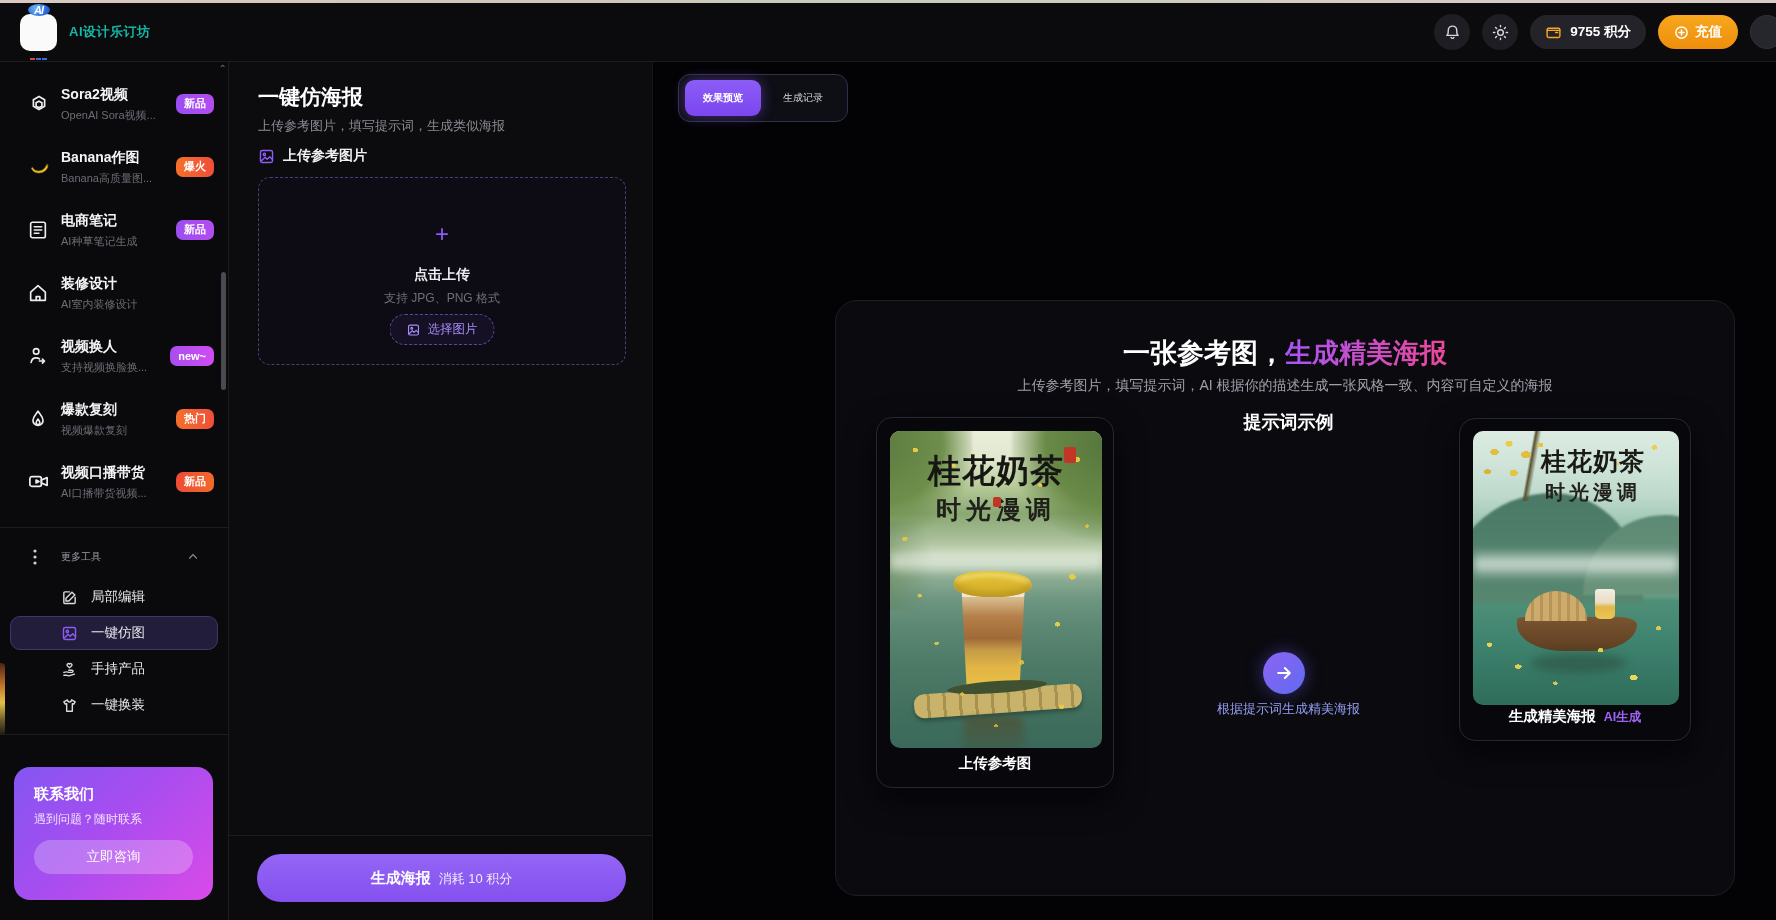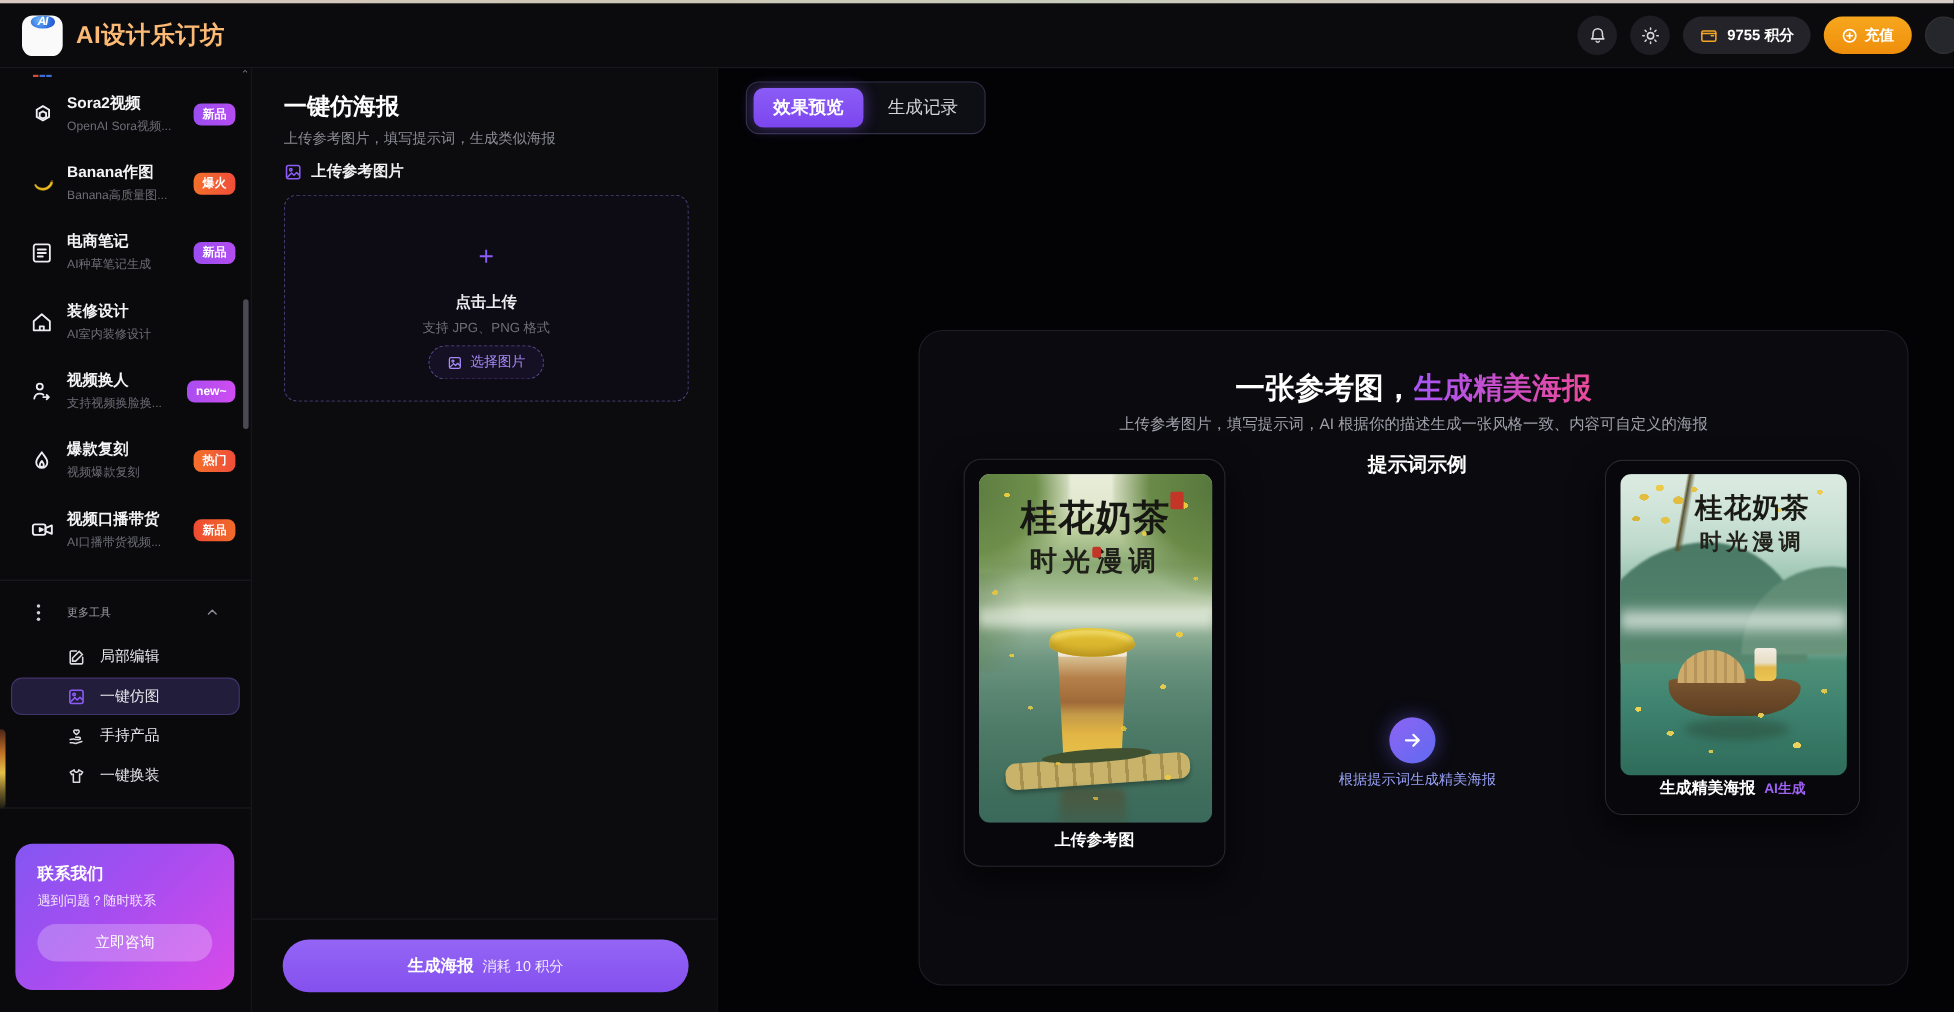--- a/index.html
+++ b/index.html
@@ -8,29 +8,29 @@
   svg { display:block; }
 
   
   .top-strip { position:absolute; top:0; left:0; width:1776px; height:3px;
     background:linear-gradient(90deg,#d9c9c2,#cfc8b6 30%,#c9cdbb 55%,#d6cbc4 80%,#d8ccc6); z-index:50; }
 
   
   header { position:absolute; top:3px; left:0; width:1776px; height:59px; background:#0b0b0e;
     border-bottom:1px solid #1b1b20; display:flex; align-items:center; padding:0 20px; z-index:40; }
   .logo { width:37px; height:37px; background:#fafafa; border-radius:10px; display:flex;
-    flex-direction:column; align-items:center; margin-right:12px;gap:40px; }
+    flex-direction:column; align-items:center; justify-content:center; margin-right:12px;gap:40px; }
   .logo-globe { width:22px; height:18px; border-radius:50%;
     background:radial-gradient(circle at 35% 35%, #6db5f7, #2f6fe0 60%, #1d4fc0);
     color:#fff; font-size:11px; font-weight:bold; display:flex; align-items:center; justify-content:center;
     font-style:italic; letter-spacing:-1px; }
   .logo-micro { margin-top:2px; display:flex; gap:1px; }
   .logo-micro i { display:block; width:5px; height:2px; background:#3b6fd4; }
   .logo-micro i:first-child { background:#d44a3b; }
-  .app-title { font-size:22px; font-weight:bold; color:#fdba74; letter-spacing:.5px; }
+  .app-title { font-size:13px; font-weight:bold; color:#14b8a6; letter-spacing:.5px; }
   .header-right { margin-left:auto; display:flex; align-items:center; gap:12px; }
   .icon-btn { width:36px; height:36px; border-radius:50%; background:#1d1d23; border:none; cursor:pointer;
     display:flex; align-items:center; justify-content:center; color:#d6d6db; }
   .points-pill { height:34px; background:#232329; border-radius:17px; display:flex; align-items:center;
     gap:8px; padding:0 15px; }
   .points-pill span { font-size:13.5px; font-weight:bold; color:#fff; }
   .recharge-btn { height:34px; border:none; border-radius:17px; padding:0 16px; cursor:pointer;
     background:linear-gradient(180deg,#f7a71d,#ef8e0c); display:flex; align-items:center; gap:6px; }
   .recharge-btn span { font-size:13.5px; font-weight:bold; color:#fff; }
   .avatar-sliver { width:34px; height:34px; border-radius:50%; background:#26262d; border:1px solid #333;
@@ -97,21 +97,21 @@
   .panel-footer { position:absolute; left:0; bottom:0; width:100%; height:85px; border-top:1px solid #1b1b20;
     background:#0b0b0e; }
   .gen-btn { position:absolute; left:28px; top:18px; width:369px; height:48px; border:none; border-radius:24px;
     background:linear-gradient(180deg,#9465f6,#8450ee); cursor:pointer; color:#fff; }
   .gen-btn b { font-size:15px; font-weight:bold; }
   .gen-btn span { font-size:13px; opacity:.88; margin-left:8px; }
 
   
   .tabs { position:absolute; left:25px; top:12px; height:48px; border:1px solid #323048; background:#0e0e15;
     border-radius:12px; display:flex; align-items:center; padding:0 6px; gap:4px; }
-  .tab { height:36px; padding:0 18px; border-radius:9px; display:flex; align-items:center; font-size:16px;
+  .tab { height:36px; padding:0 18px; border-radius:9px; display:flex; align-items:center; font-size:10px;
     color:#d4d4da; cursor:pointer; }
   .tab.active { background:linear-gradient(180deg,#8b5cf6,#7c46ef); color:#fff; font-weight:bold;
     box-shadow:0 0 14px rgba(139,92,246,.45); }
 
   .hero-card { position:absolute; left:182px; top:238px; width:900px; height:596px; background:#0a0a0f;
     border:1px solid #1e1e29; border-radius:22px; }
   .hero-title { position:absolute; left:0; right:0; top:34px; text-align:center; font-size:27px; font-weight:bold; color:#fff; }
   .hero-title .accent { background:linear-gradient(90deg,#a855f7,#ec4899); -webkit-background-clip:text;
     background-clip:text; color:transparent; }
   .hero-sub { position:absolute; left:0; right:0; top:76px; text-align:center; font-size:14px; color:#a0a0ab; }

